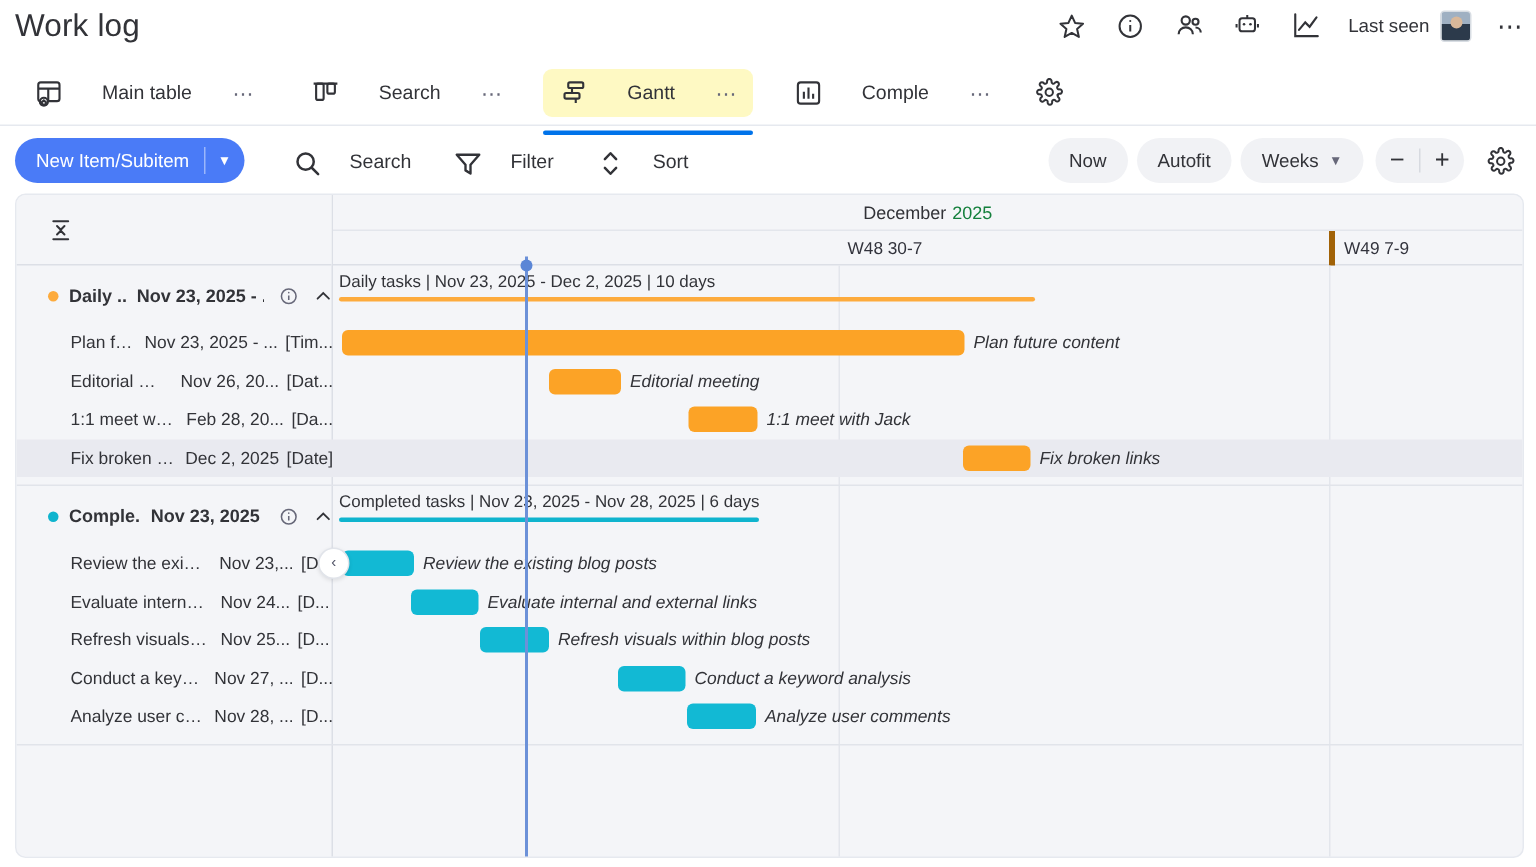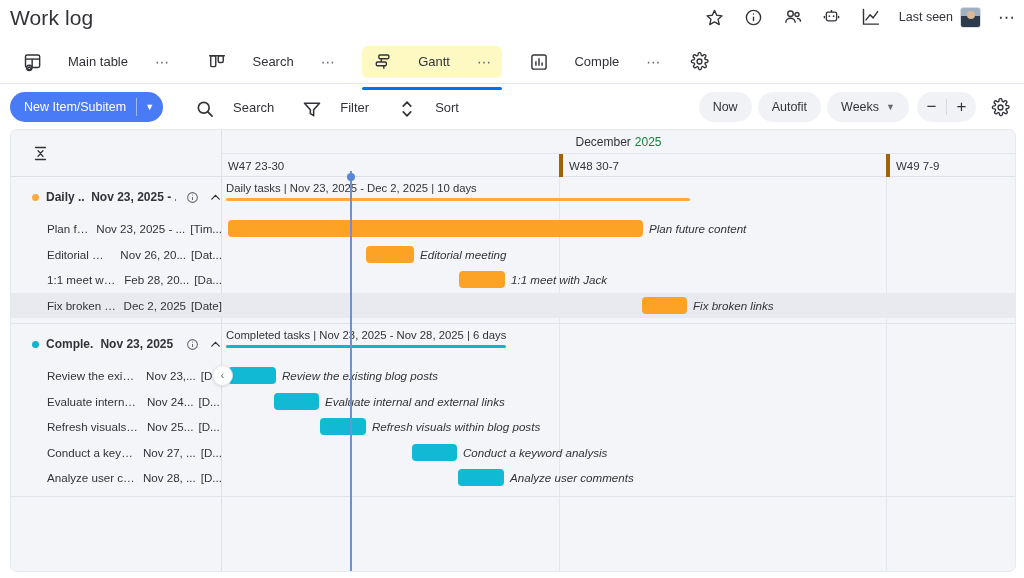--- a/index.html
+++ b/index.html
@@ -367,21 +367,20 @@
   </div>
 
   <div class="gantt">
 
     <div class="rpane">
       <div class="month-row">
         <span>December</span>
         <span class="yr">2025</span>
       </div>
       <div class="week-row" id="week-row">
-          <div class="week-cell" style="left: 0px; width: 337px;">W47 23-30</div>
           <div class="week-cell" style="left: 337px; width: 327px;">W48 30-7</div>
           <div class="week-cell" style="left: 664px; width: 131px;">W49 7-9</div>
         </div>
       <div class="grid" id="grid">
           <div class="vline" style="left: 337px;"></div>
           <div class="vline" style="left: 664px;"></div>
         </div>
       <div class="today-line" id="today-line" style="left: 128px;"></div>
       <div class="today-dot" id="today-dot" style="left: 125px;"></div>
       <div id="bars-layer">

